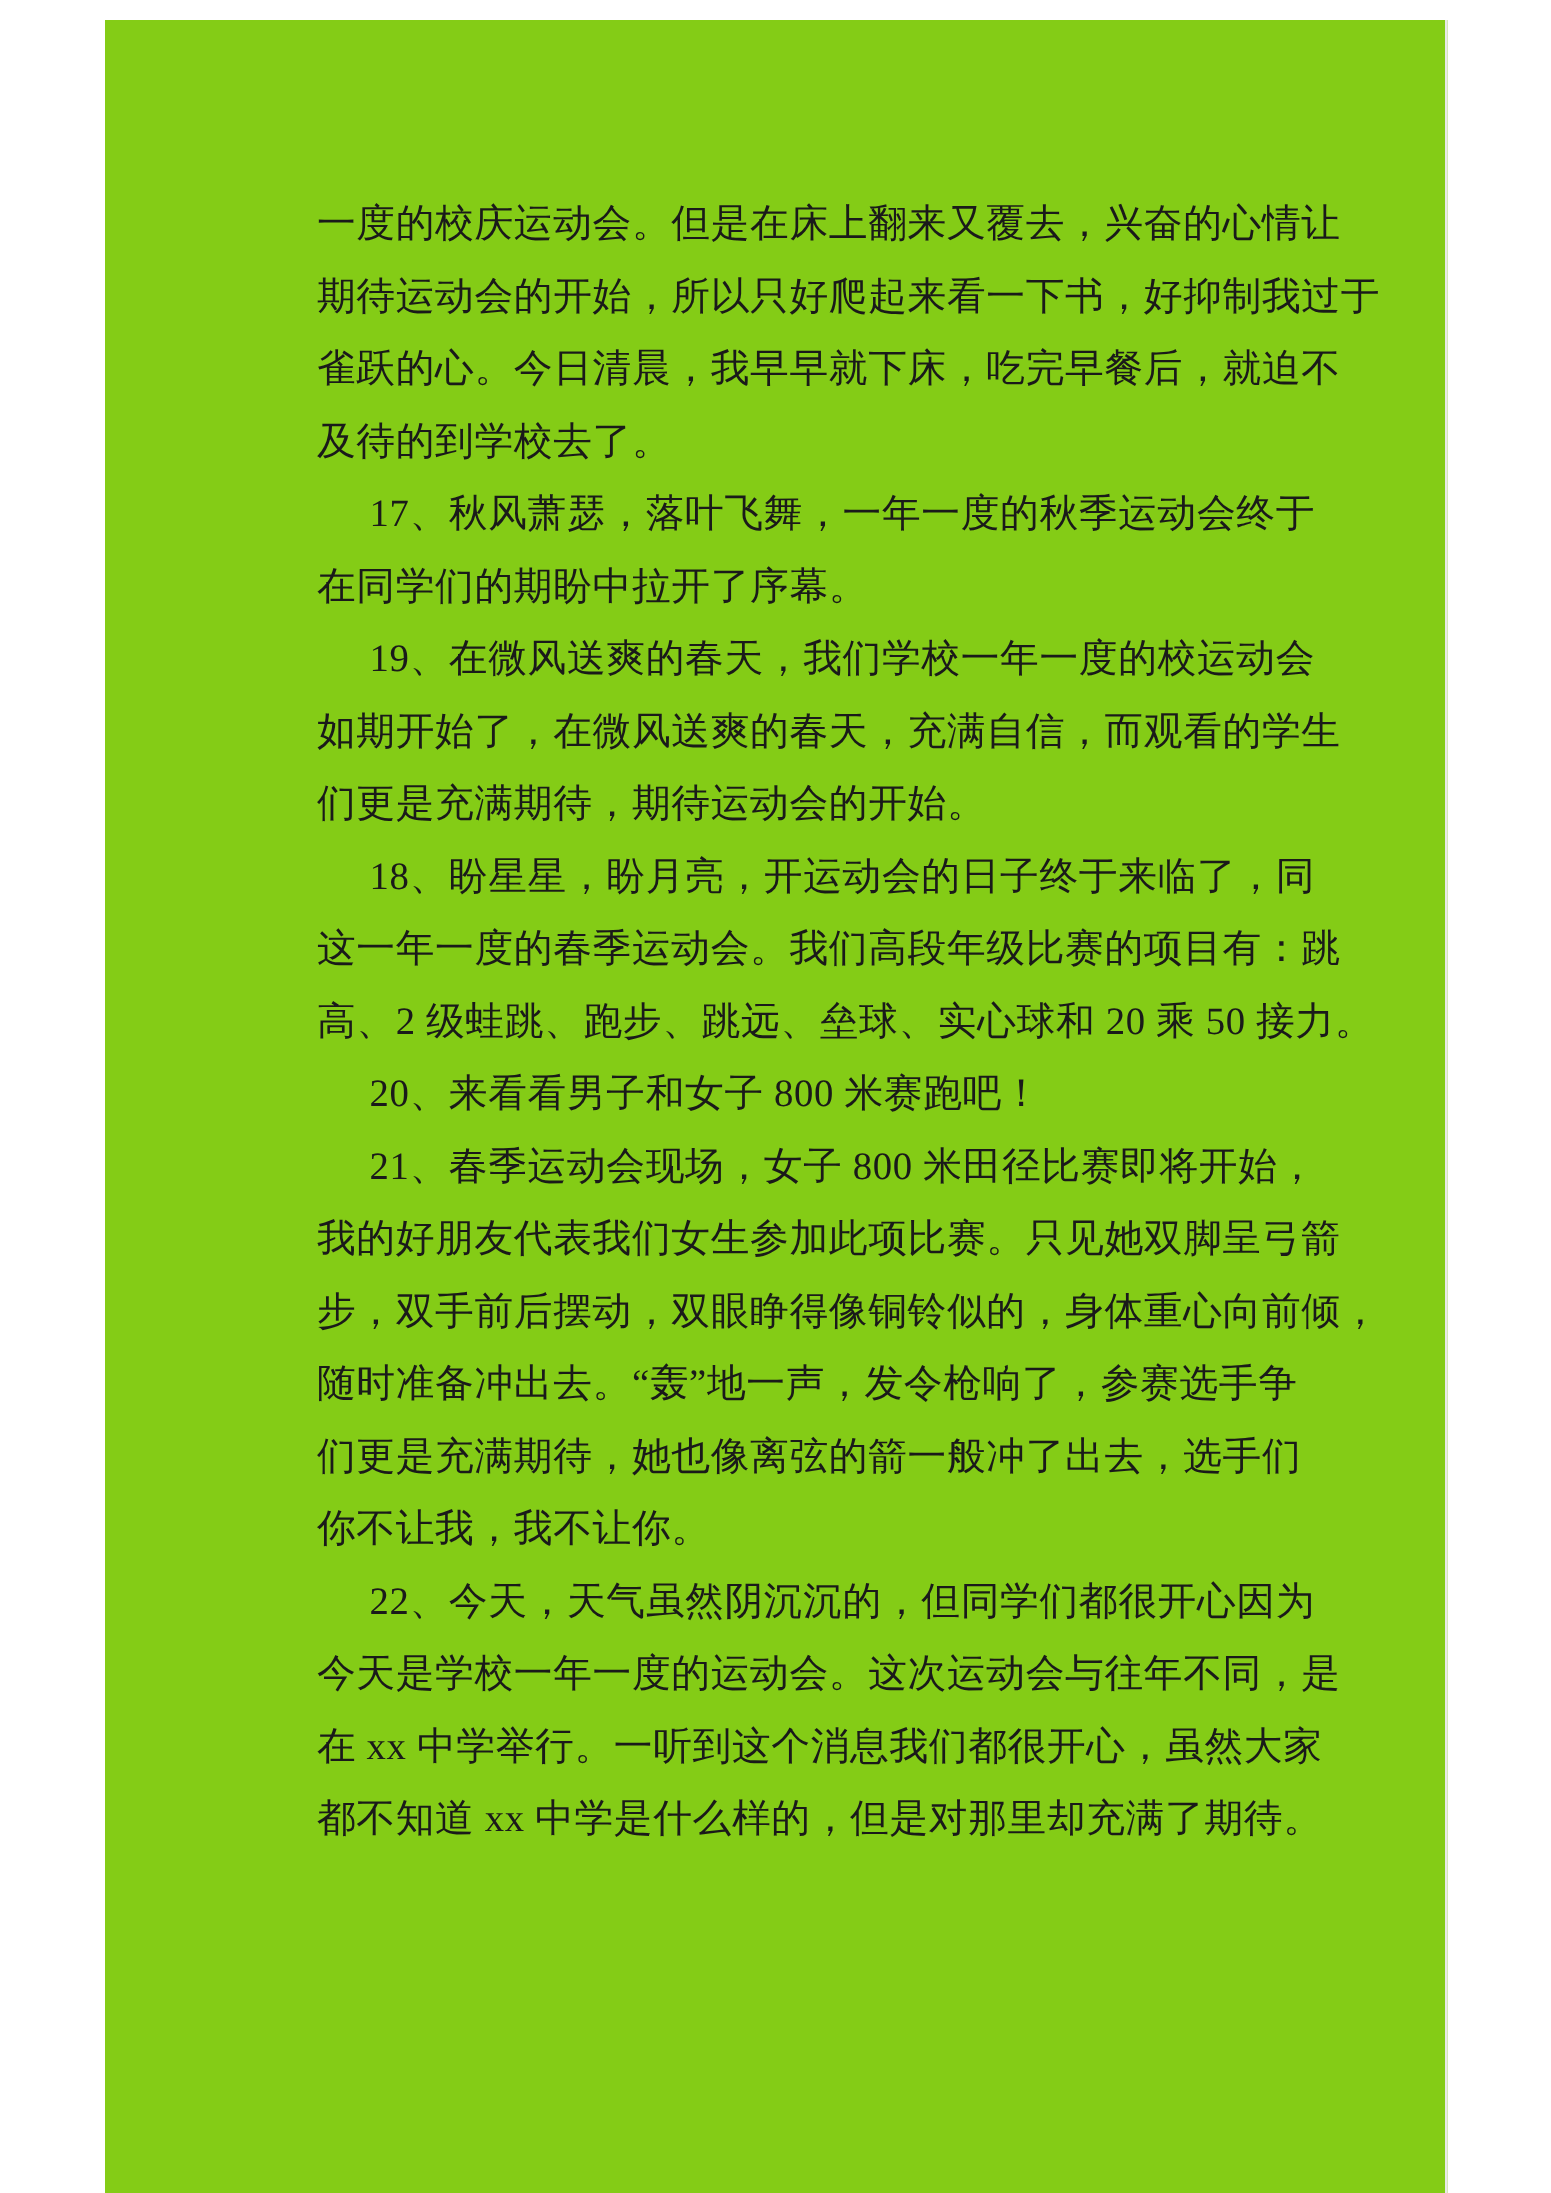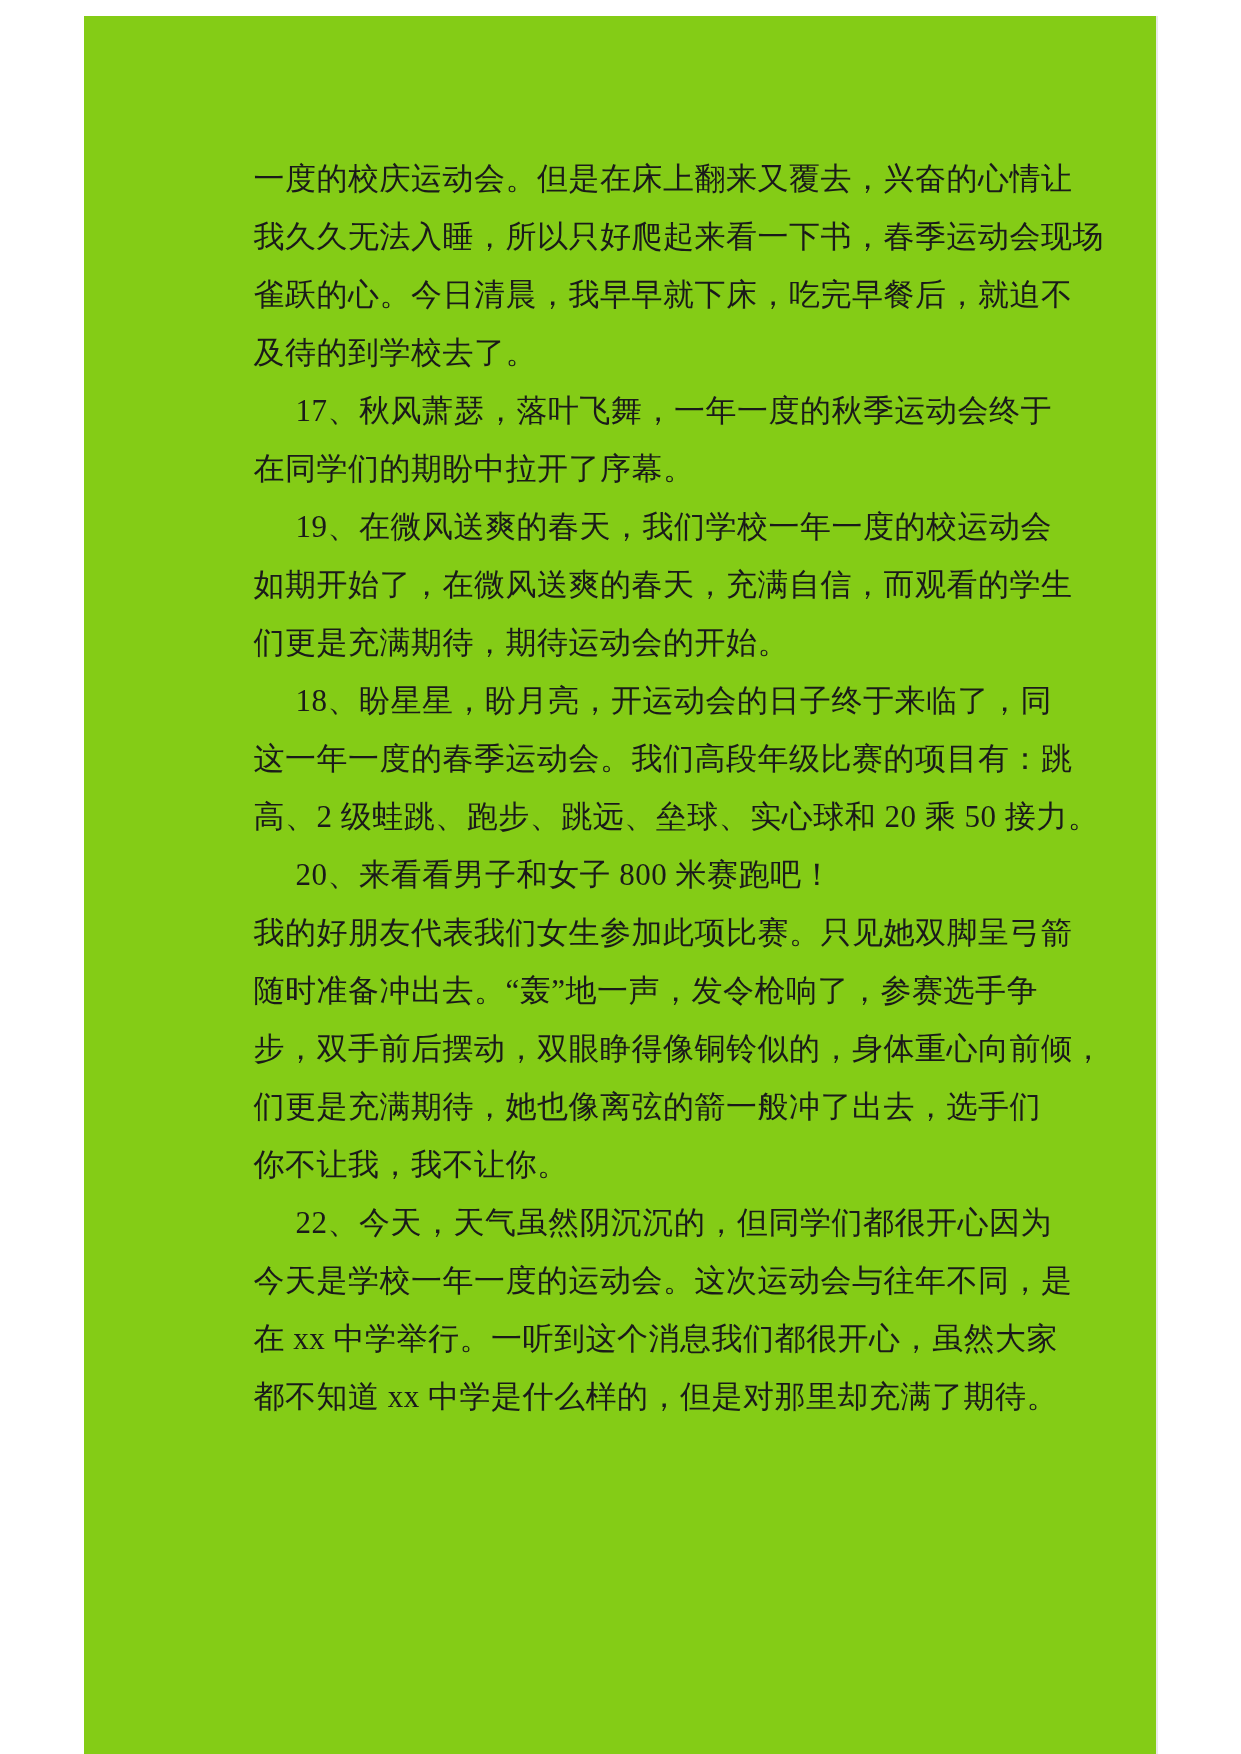--- a/index.html
+++ b/index.html
@@ -40,21 +40,21 @@
     font-family: Liberation Serif, serif;
   }
 </style>
 </head>
 <body>
 
 <div class="page">
   <div class="doc-body" style="color: rgb(26, 26, 26);">
       <div class="paragraph">
         <div class="text-line">一度的校庆运动会。但是在床上翻来又覆去，兴奋的心情让</div>
-        <div class="text-line">我久久无法入睡，所以只好爬起来看一下书，春季运动会现场</div>
+        <div class="text-line">期待运动会的开始，所以只好爬起来看一下书，好抑制我过于</div>
         <div class="text-line">雀跃的心。今日清晨，我早早就下床，吃完早餐后，就迫不</div>
         <div class="text-line">及待的到学校去了。</div>
       </div>
       <div class="paragraph">
         <div class="text-line indent">17、秋风萧瑟，落叶飞舞，一年一度的秋季运动会终于</div>
         <div class="text-line">在同学们的期盼中拉开了序幕。</div>
       </div>
       <div class="paragraph">
         <div class="text-line indent">19、在微风送爽的春天，我们学校一年一度的校运动会</div>
         <div class="text-line">如期开始了，在微风送爽的春天，充满自信，而观看的学生</div>
@@ -62,23 +62,24 @@
       </div>
       <div class="paragraph">
         <div class="text-line indent">18、盼星星，盼月亮，开运动会的日子终于来临了，同</div>
         <div class="text-line">这一年一度的春季运动会。我们高段年级比赛的项目有：跳</div>
         <div class="text-line">高、2 级蛙跳、跑步、跳远、垒球、实心球和 20 乘 50 接力。</div>
       </div>
       <div class="paragraph">
         <div class="text-line indent">20、来看看男子和女子 800 米赛跑吧！</div>
       </div>
       <div class="paragraph">
+        <div class="text-line indent">21、春季运动会现场，女子 800 米田径比赛即将开始，</div>
         <div class="text-line">我的好朋友代表我们女生参加此项比赛。只见她双脚呈弓箭</div>
+        <div class="text-line">步，双手前后摆动，双眼睁得像铜铃似的，身体重心向前倾，</div>
         <div class="text-line">随时准备冲出去。“轰”地一声，发令枪响了，参赛选手争</div>
-        <div class="text-line">步，双手前后摆动，双眼睁得像铜铃似的，身体重心向前倾，</div>
         <div class="text-line">们更是充满期待，她也像离弦的箭一般冲了出去，选手们</div>
         <div class="text-line">你不让我，我不让你。</div>
       </div>
       <div class="paragraph">
         <div class="text-line indent">22、今天，天气虽然阴沉沉的，但同学们都很开心因为</div>
         <div class="text-line">今天是学校一年一度的运动会。这次运动会与往年不同，是</div>
         <div class="text-line">在 xx 中学举行。一听到这个消息我们都很开心，虽然大家</div>
         <div class="text-line">都不知道 xx 中学是什么样的，但是对那里却充满了期待。</div>
       </div>
     </div>

